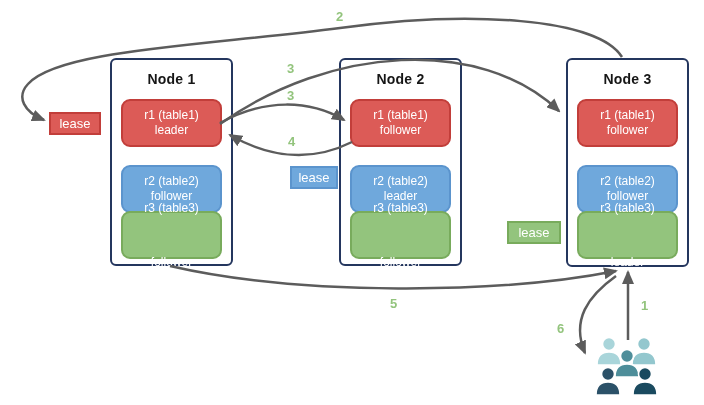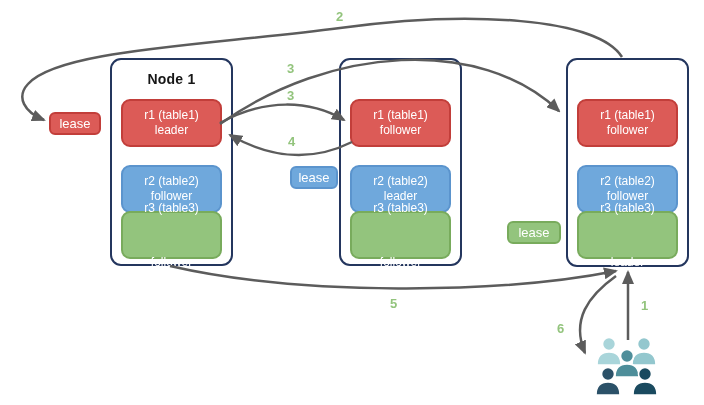--- a/index.html
+++ b/index.html
@@ -4,21 +4,21 @@
 <style>
   * { margin:0; padding:0; box-sizing:border-box; }
   html,body { background:#ffffff; }
   .stage {
     position:relative; width:704px; height:405px; background:#ffffff;
     font-family:"Liberation Sans", sans-serif; overflow:hidden;
   }
   
   .node {
     position:absolute; top:58px; width:123px; height:208px;
-    background:#ffffff; border:2px solid #24365e; border-radius:11px;
+    background:#ffffff; border:2px solid #24365e; border-radius:6px;
   }
   .node.n1 { left:110px; }
   .node.n2 { left:339px; }
   .node.n3 { left:566px; height:209px; }
   .node-title {
     position:absolute; top:11px; left:0; right:0; text-align:center;
     font-size:14px; font-weight:bold; color:#161616; letter-spacing:.2px;
   }
   .rep {
     position:absolute; left:9px; width:101px; height:48px; border-radius:9px;
@@ -27,21 +27,21 @@
     text-align:center;
   }
   .rep.r0 { top:39px;text-align:center; }
   .rep.r1 { top:95px;margin-top:10px; }
   .rep.r2 { top:151px;gap:39px; }
   .rep.red   { background:#dc5b57; border-color:#c23e3a; }
   .rep.blue  { background:#6fa8dc; border-color:#5b94cd; }
   .rep.green { background:#93c47d; border-color:#78ab5c; }
   
   .lease {
-    position:absolute; height:23px; border-radius:6px; border:2px solid transparent;
+    position:absolute; height:23px; border-radius:0; border:2px solid transparent;
     color:#ffffff; font-size:13px; display:flex; align-items:center; justify-content:center;
   }
   .lease.red   { left:49px;  top:112px; width:52px; background:#dc5b57; border-color:#c23e3a; }
   .lease.blue  { left:290px; top:166px; width:48px; background:#6fa8dc; border-color:#5b94cd; }
   .lease.green { left:507px; top:221px; width:54px; background:#93c47d; border-color:#78ab5c; }
   
   .step {
     position:absolute; font-size:13px; font-weight:bold; color:#93c47d;
   }
   .step.s2  { left:336px; top:9px;   }
@@ -69,35 +69,37 @@
       <span>r2 (table2)</span>
       <span>follower</span>
     </div>
     <div class="rep r2 green">
       <span>r3 (table3)</span>
       <span>follower</span>
     </div>
   </div>
 
   <div class="node n2">
+    <div class="node-title">Node 2</div>
     <div class="rep r0 red">
       <span>r1 (table1)</span>
       <span>follower</span>
     </div>
     <div class="rep r1 blue">
       <span>r2 (table2)</span>
       <span>leader</span>
     </div>
     <div class="rep r2 green">
       <span>r3 (table3)</span>
       <span>follower</span>
     </div>
   </div>
 
   <div class="node n3">
+    <div class="node-title">Node 3</div>
     <div class="rep r0 red">
       <span>r1 (table1)</span>
       <span>follower</span>
     </div>
     <div class="rep r1 blue">
       <span>r2 (table2)</span>
       <span>follower</span>
     </div>
     <div class="rep r2 green">
       <span>r3 (table3)</span>

